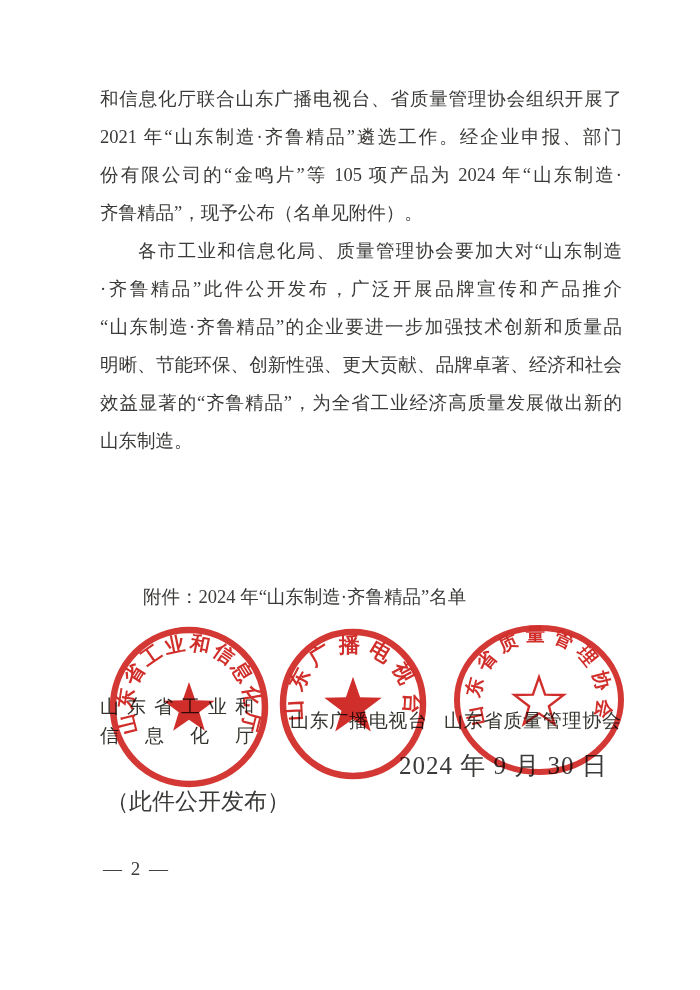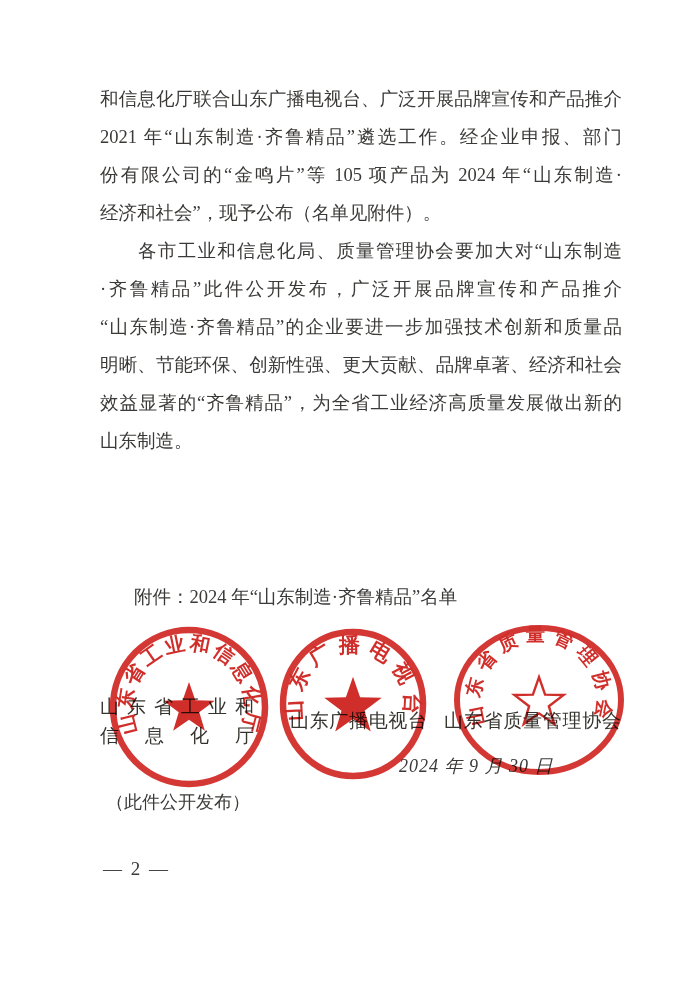--- a/index.html
+++ b/index.html
@@ -25,21 +25,21 @@
     white-space:nowrap;
     overflow:visible;
   }
   .text-line.last {
     text-align:left;
     text-align-last:left;
   }
   .text-line.indent { padding-left:38px; }
   .attachment {
     position:absolute;
-    left:134px; top:578px;
+    left:143px; top:578px;
     font-size:18.5px;
     line-height:38px;
     white-space:nowrap;
   }
   .sig {
     position:absolute;
     font-size:19px;
     color:#35342f;
   }
   .sig-left {
@@ -62,30 +62,29 @@
   .sig-right {
     left:444px; top:708px;
     width:177px;
     line-height:26px;
     text-align:justify;
     text-align-last:justify;
   }
   .issue-date {
     position:absolute;
     left:399px; top:753px;
-    font-size:18px;
+    font-size:25px;
     line-height:26px;
     letter-spacing:1px;
     white-space:nowrap;
-    font-style:italic;
   }
   .release-note {
     position:absolute;
     left:106px; top:789px;
-    font-size:18px;
+    font-size:23px;
     line-height:26px;
     white-space:nowrap;
   }
   .page-number {
     position:absolute;
     left:103px; top:858px;
     font-size:19px;
     letter-spacing:2px;
     white-space:nowrap;
   }
@@ -99,24 +98,24 @@
     font-weight:bold;
   }
 </style>
 </head>
 <body>
 
 <div class="page">
 
   <div class="body-text">
     <div>
-      <div class="text-line">和信息化厅联合山东广播电视台、广泛开展品牌宣传和产品推介</div>
+      <div class="text-line">和信息化厅联合山东广播电视台、省质量管理协会组织开展了</div>
       <div class="text-line">2021 年“山东制造·齐鲁精品”遴选工作。经企业申报、部门</div>
       <div class="text-line">份有限公司的“金鸣片”等 105 项产品为 2024 年“山东制造·</div>
-      <div class="text-line last">经济和社会”，现予公布（名单见附件）。</div>
+      <div class="text-line last">齐鲁精品”，现予公布（名单见附件）。</div>
     </div>
     <div>
       <div class="text-line indent">各市工业和信息化局、质量管理协会要加大对“山东制造</div>
       <div class="text-line">·齐鲁精品”此件公开发布，广泛开展品牌宣传和产品推介</div>
       <div class="text-line">“山东制造·齐鲁精品”的企业要进一步加强技术创新和质量品</div>
       <div class="text-line">明晰、节能环保、创新性强、更大贡献、品牌卓著、经济和社会</div>
       <div class="text-line">效益显著的“齐鲁精品”，为全省工业经济高质量发展做出新的</div>
       <div class="text-line last">山东制造。</div>
     </div>
   </div>

